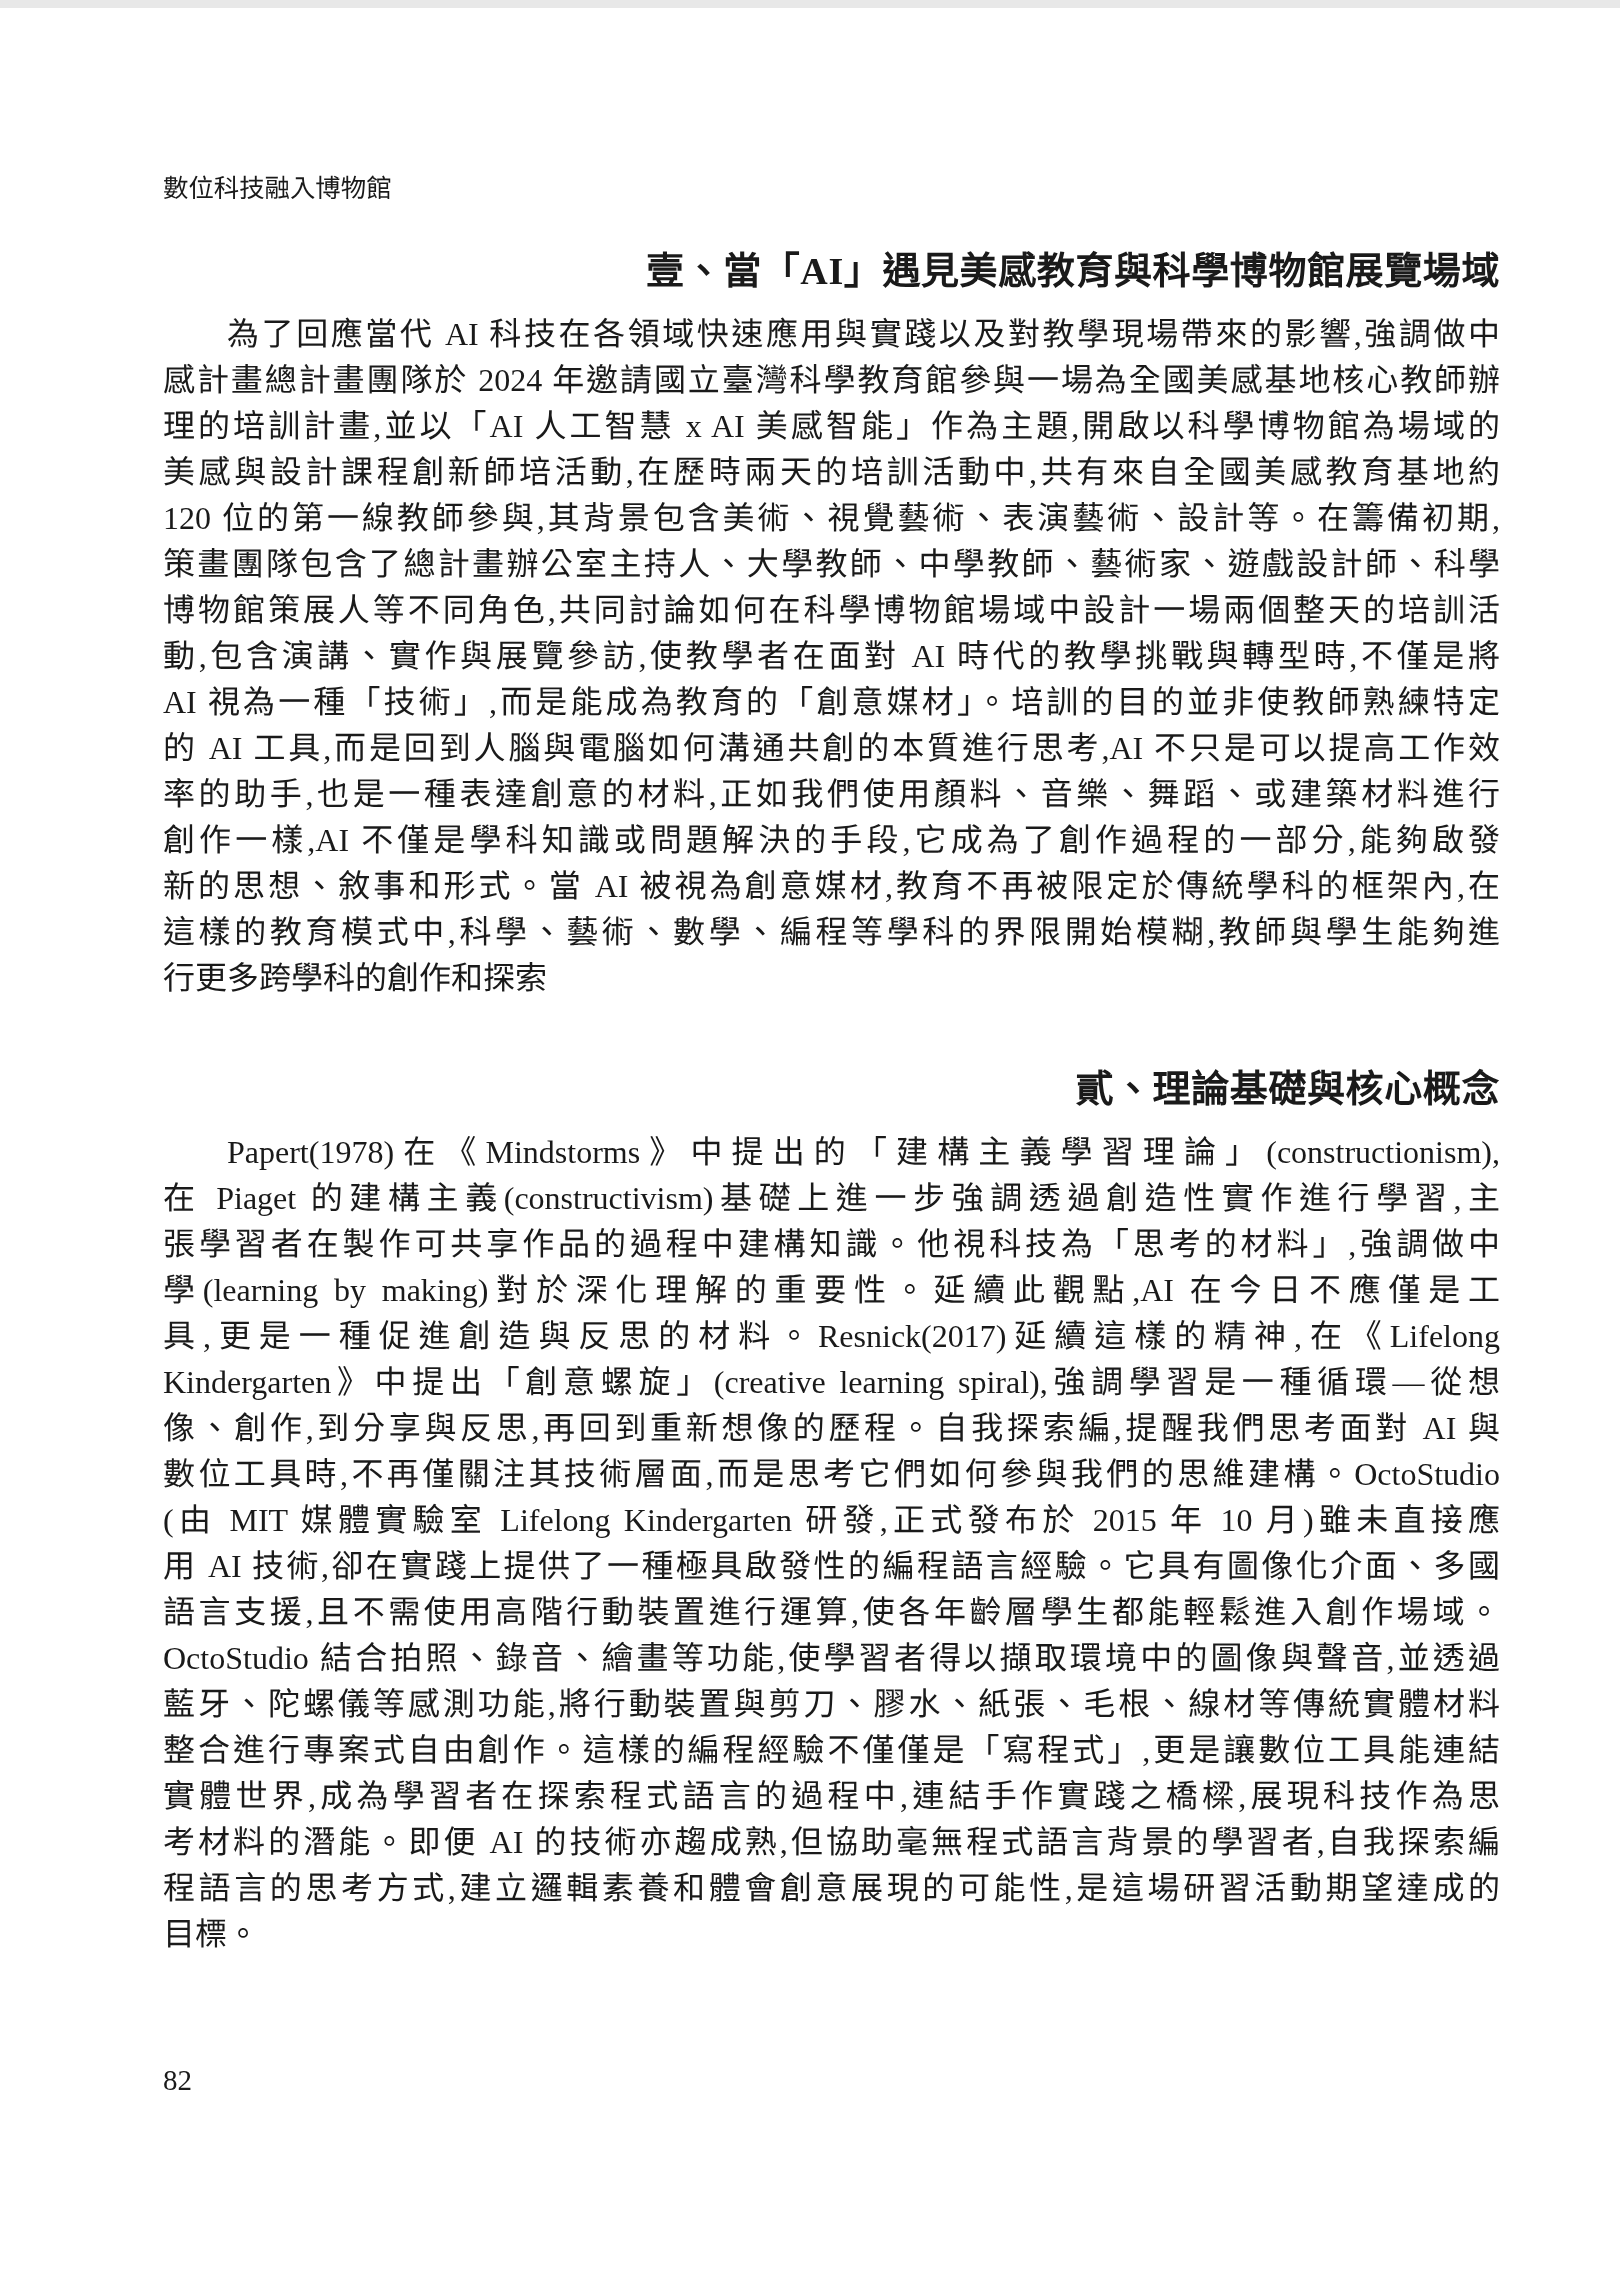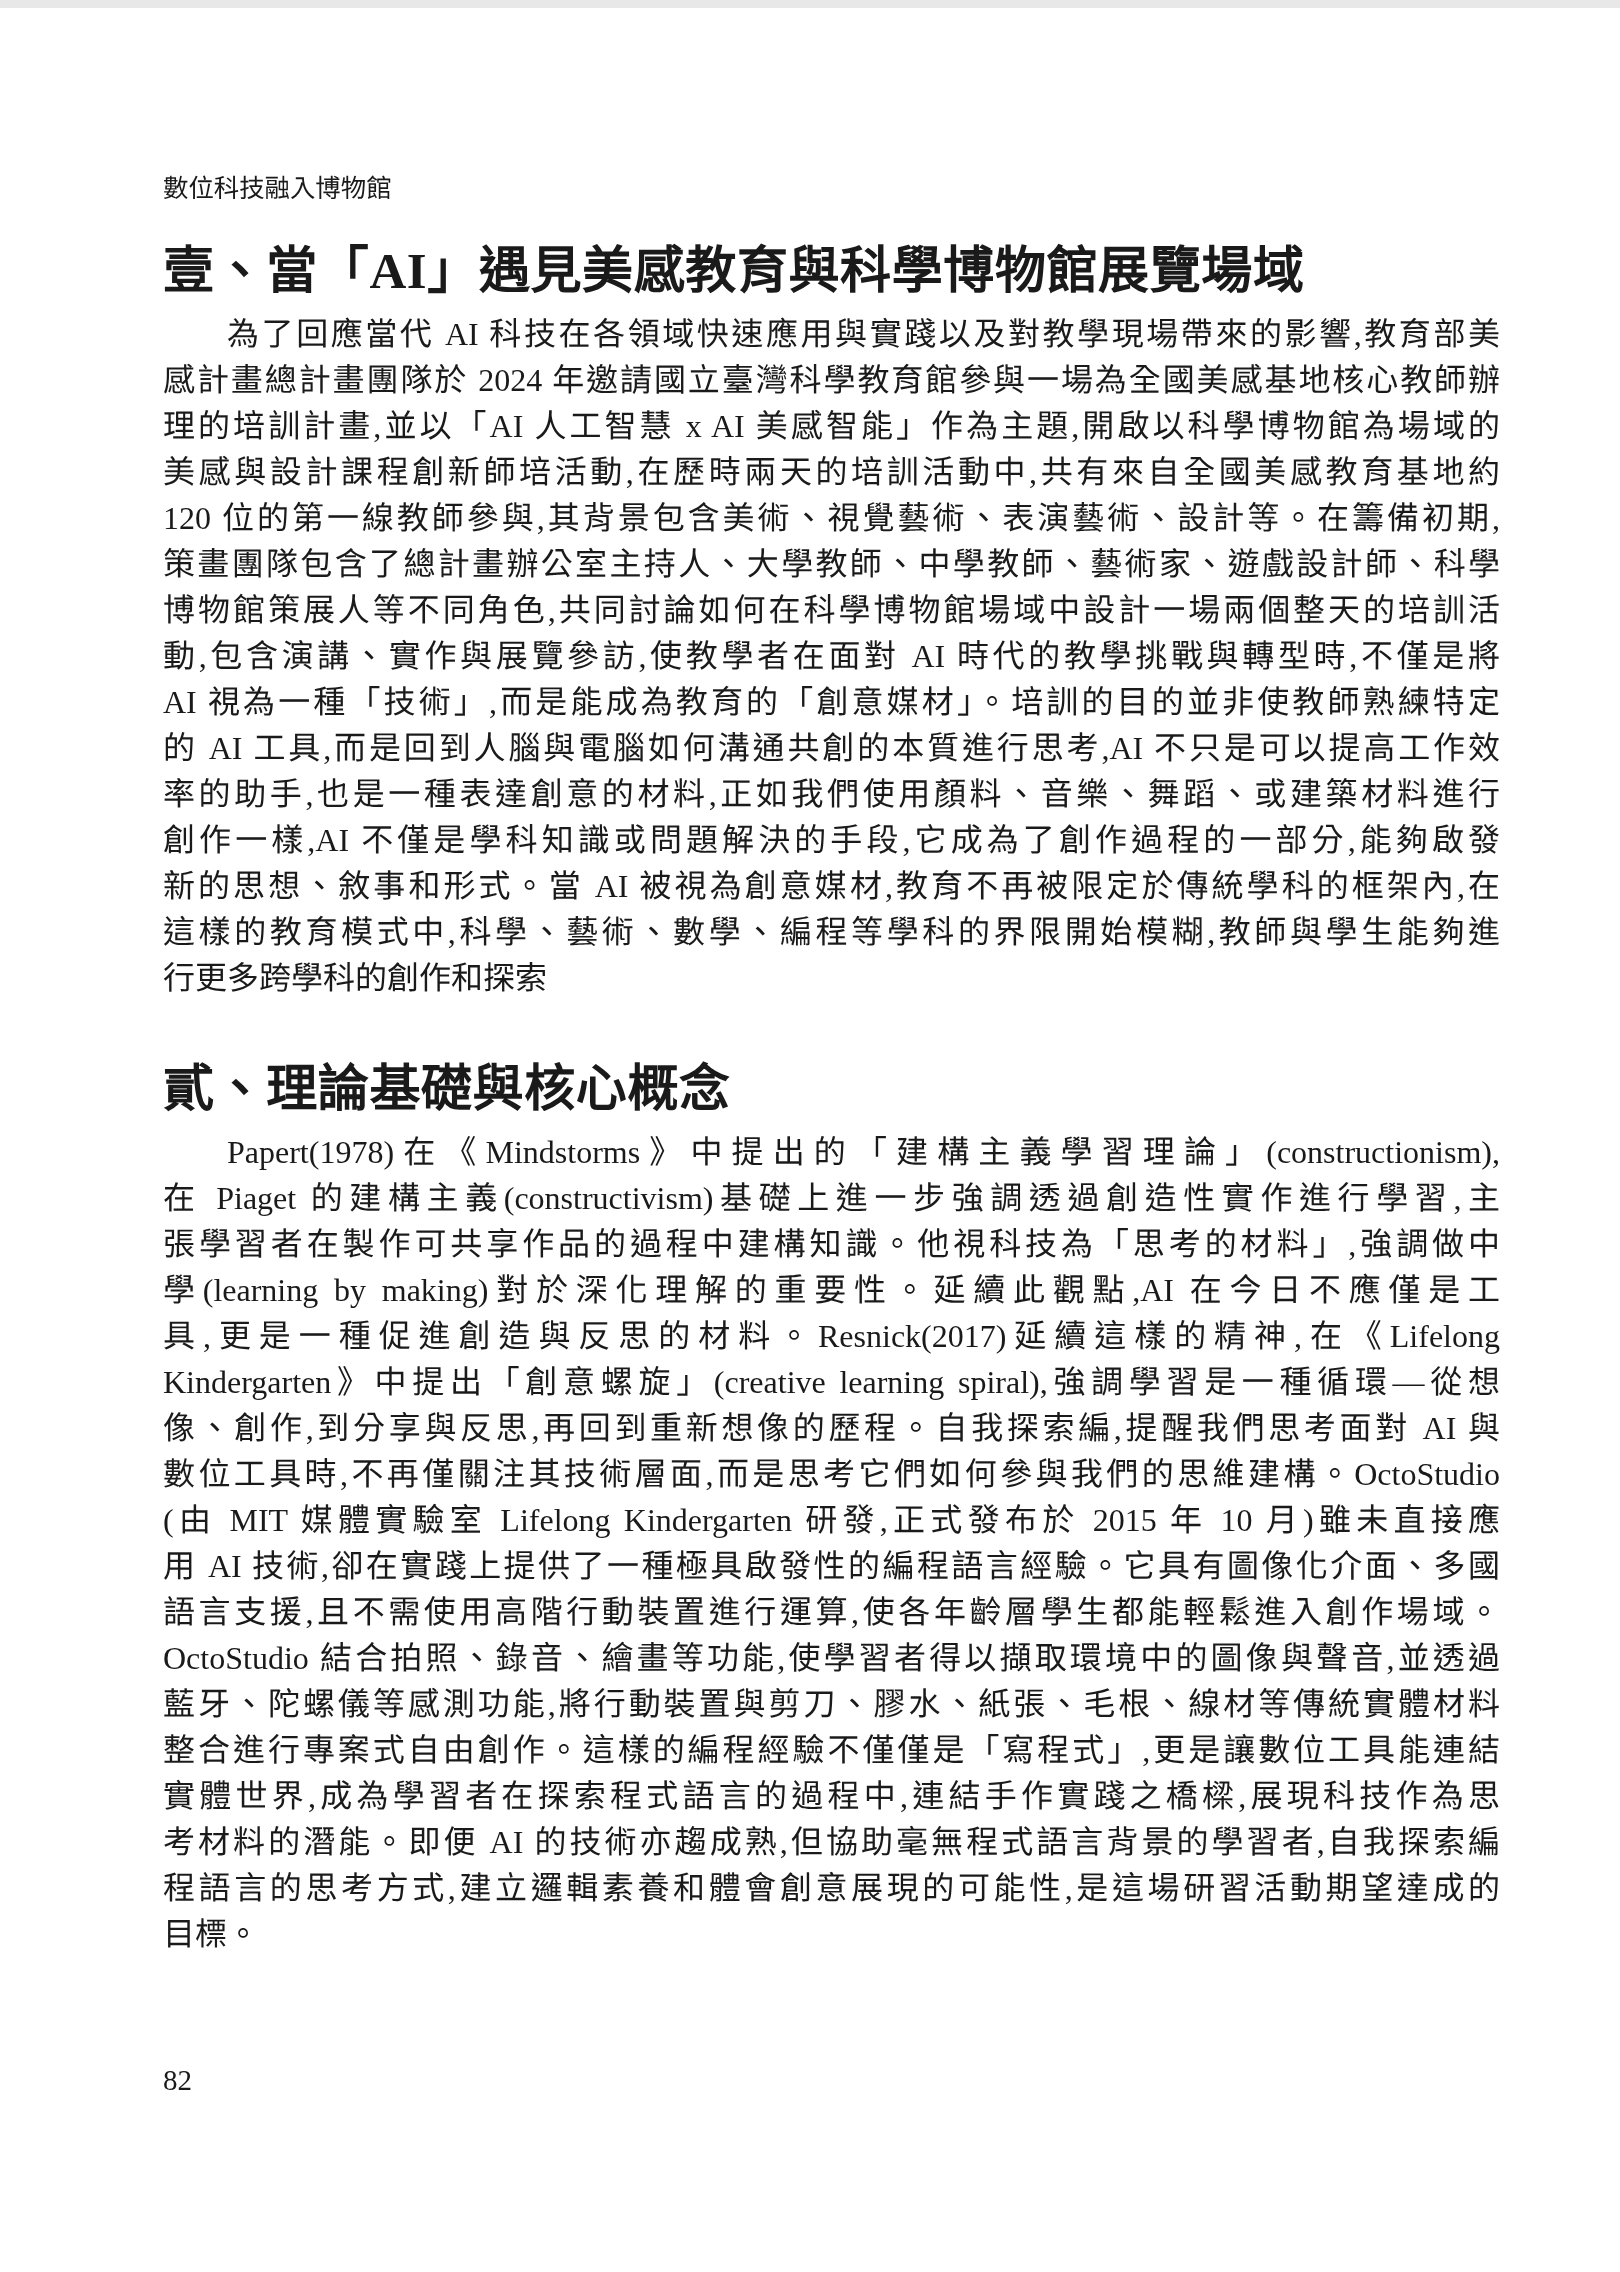--- a/index.html
+++ b/index.html
@@ -19,25 +19,26 @@
     padding: 166px 120px 0 163px;
     overflow: hidden;
   }
   .running-header {
     font-size: 25.4px;
     line-height: 28px;
     font-weight: normal;
     text-align: left;
   }
   .section-heading {
-    font-size: 51px;
+    font-size: 38px;
     line-height: 42px;
     font-weight: bold;
     margin: 0;
     letter-spacing: 0.6px;
+    text-align: right;
   }
   #section1-heading { margin-top: 48px; }
   #section2-heading { margin-top: 67px; }
   .para {
     margin-top: 19px;
     font-size: 32px;
     line-height: 46px;
   }
   .para .line {
     text-align: justify;
@@ -59,21 +60,21 @@
 </head>
 <body>
 
 <div class="page">
 
   <div class="running-header">數位科技融入博物館</div>
 
   <h1 class="section-heading" id="section1-heading">壹、當「AI」遇見美感教育與科學博物館展覽場域</h1>
 
   <div class="para">
-      <div class="line">為了回應當代 AI 科技在各領域快速應用與實踐以及對教學現場帶來的影響,教育部美</div>
+      <div class="line">為了回應當代 AI 科技在各領域快速應用與實踐以及對教學現場帶來的影響,強調做中</div>
       <div class="line">感計畫總計畫團隊於 2024 年邀請國立臺灣科學教育館參與一場為全國美感基地核心教師辦</div>
       <div class="line">理的培訓計畫,並以「AI 人工智慧 x AI 美感智能」作為主題,開啟以科學博物館為場域的</div>
       <div class="line">美感與設計課程創新師培活動,在歷時兩天的培訓活動中,共有來自全國美感教育基地約</div>
       <div class="line">120 位的第一線教師參與,其背景包含美術、視覺藝術、表演藝術、設計等。在籌備初期,</div>
       <div class="line">策畫團隊包含了總計畫辦公室主持人、大學教師、中學教師、藝術家、遊戲設計師、科學</div>
       <div class="line">博物館策展人等不同角色,共同討論如何在科學博物館場域中設計一場兩個整天的培訓活</div>
       <div class="line">動,包含演講、實作與展覽參訪,使教學者在面對 AI 時代的教學挑戰與轉型時,不僅是將</div>
       <div class="line">AI 視為一種「技術」,而是能成為教育的「創意媒材」。培訓的目的並非使教師熟練特定</div>
       <div class="line">的 AI 工具,而是回到人腦與電腦如何溝通共創的本質進行思考,AI 不只是可以提高工作效</div>
       <div class="line">率的助手,也是一種表達創意的材料,正如我們使用顏料、音樂、舞蹈、或建築材料進行</div>

